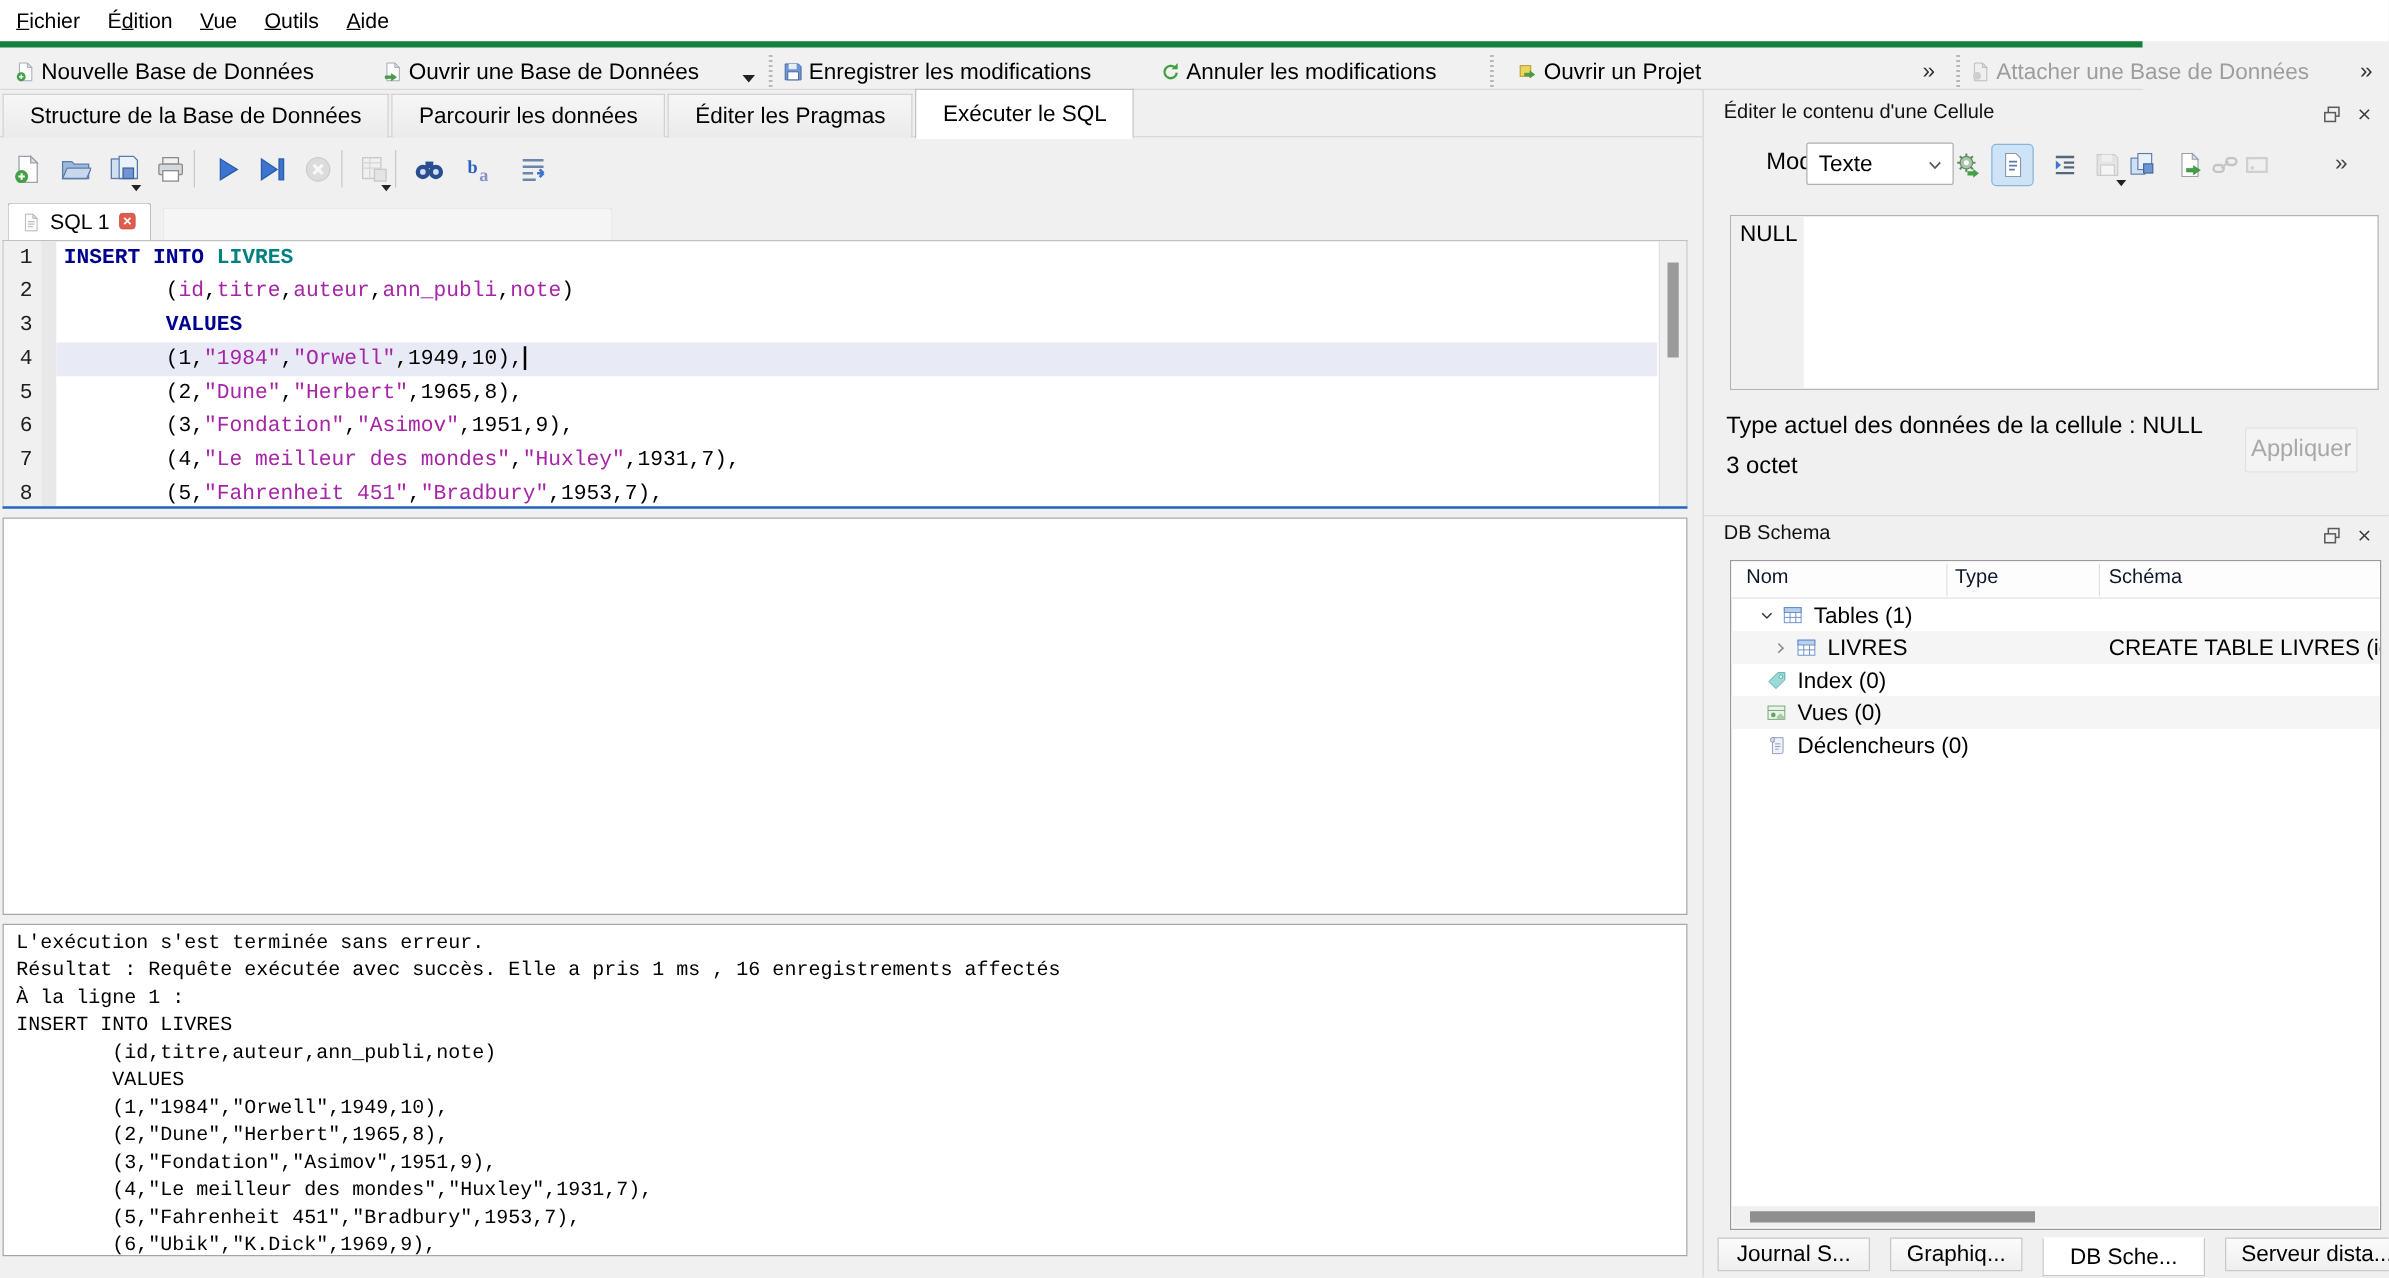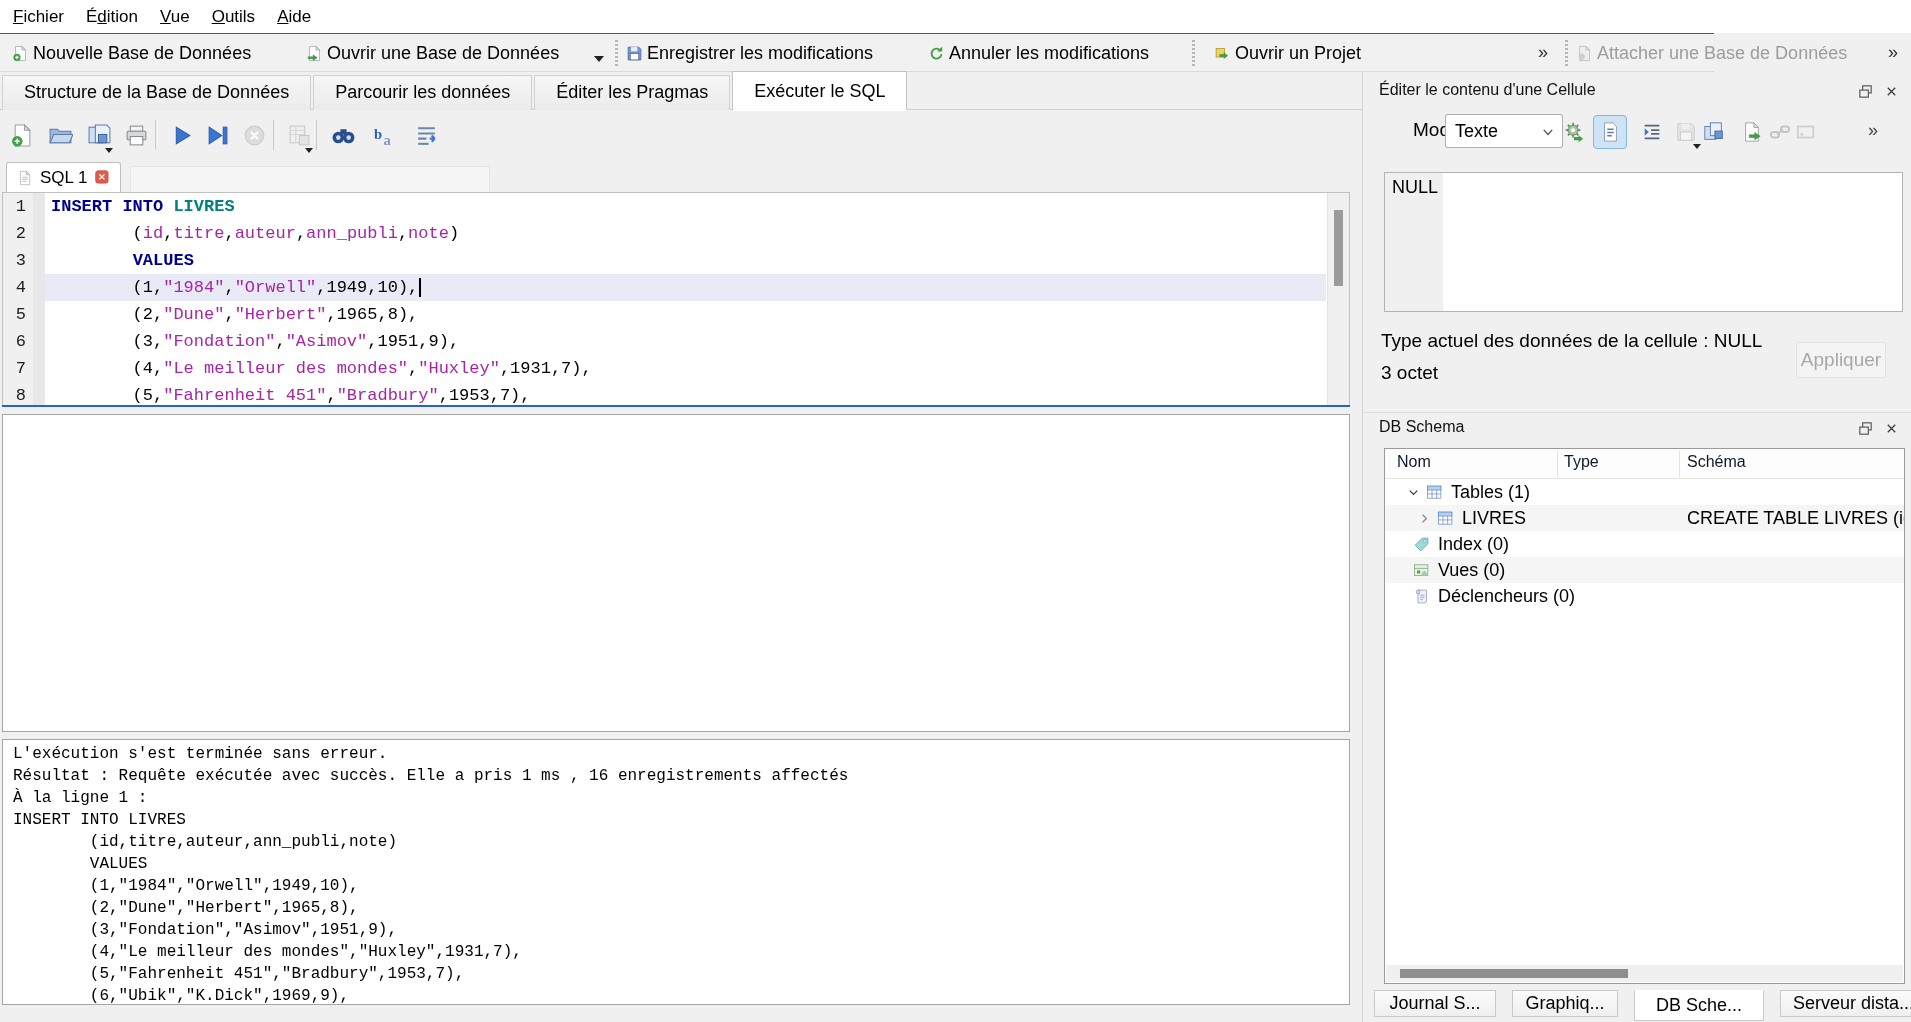--- a/index.html
+++ b/index.html
@@ -8,21 +8,21 @@
   #app { position:relative; width:1911px; height:1022px; background:#f0f0f0; }
 
   
   #menubar { position:absolute; left:0; top:0; width:1911px; height:33px; background:#ffffff;
              display:flex; align-items:center; padding-left:2px; }
   .menu-item { font-size:17px; color:#000; padding:5px 11px; cursor:default; }
   .menu-item u { text-decoration:underline; }
 
   
   #toolbar { position:absolute; left:0; top:33px; width:1714px; height:39px; background:#f1f1f1;
-             border-top:1px solid #15803d; border-bottom:1px solid #d9d9d9;padding-left:24px; }
+             border-top:5px solid #15803d; border-bottom:1px solid #d9d9d9;padding-left:24px; }
   .tb-btn { position:absolute; top:6px; height:27px; display:flex; align-items:center; gap:4px;
             font-size:18px; color:#000; white-space:nowrap; }
   .tb-btn.disabled { color:#9d9d9d; }
   .tb-sep { position:absolute; top:6px; height:26px; width:3px;
             background-image:repeating-linear-gradient(to bottom,#b8b8b8 0 2px,transparent 2px 4px); }
   .tb-chevron { position:absolute; top:8px; font-size:18px; color:#333; }
   .tb-dd { position:absolute; width:0; height:0; border-left:5px solid transparent;
            border-right:5px solid transparent; border-top:6px solid #222; }
 
   

